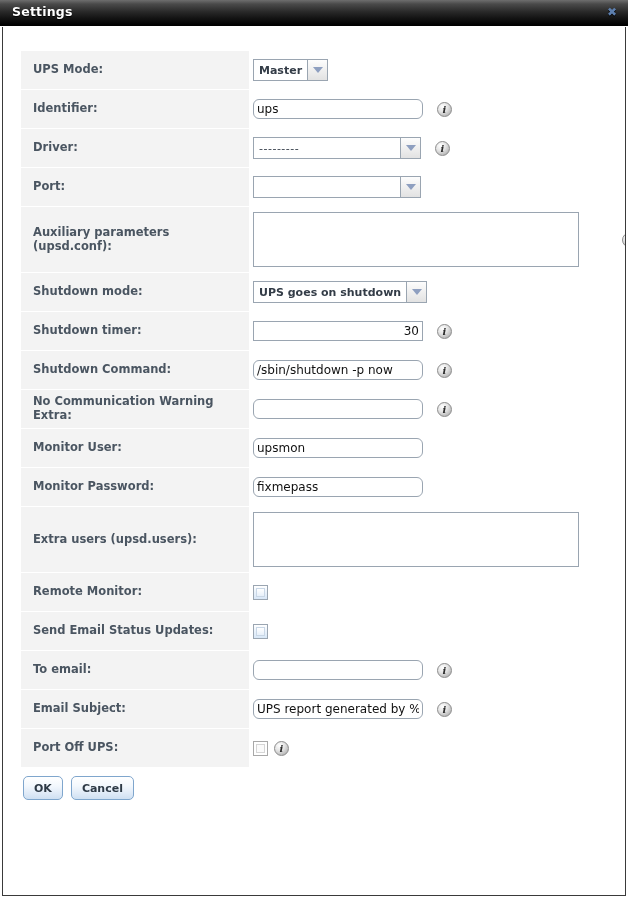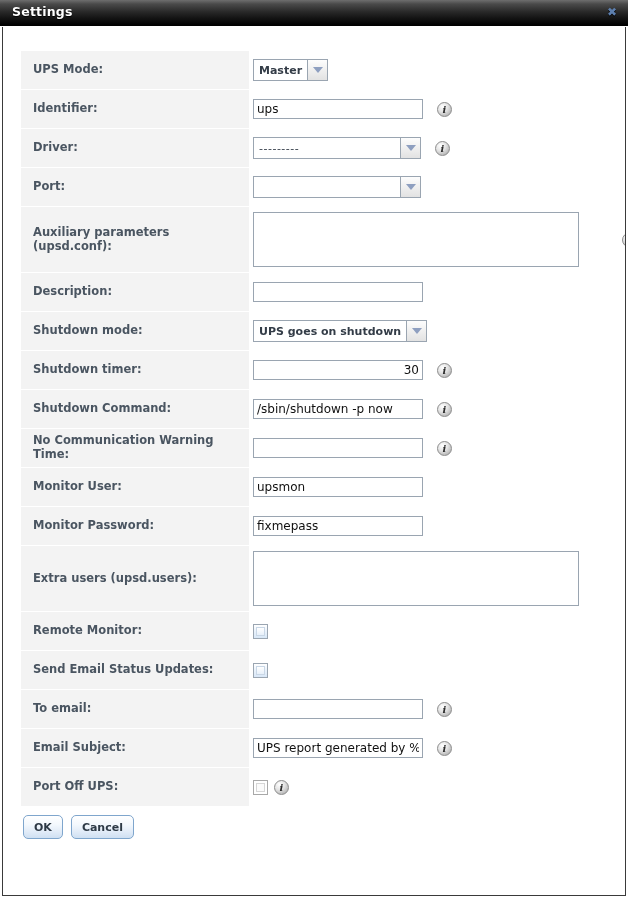--- a/index.html
+++ b/index.html
@@ -115,21 +115,21 @@
     background: #ffffff;
     height: 20px;
     box-sizing: border-box;
     font-family: "DejaVu Sans", "Liberation Sans", sans-serif;
     font-size: 12px;
     color: #111;
     padding: 0 3px;
     line-height: 18px;
     outline: none;
   }
-  .txt.w-ident  { width: 170px; }
+  .txt.w-ident  { width: 170px; border-radius: 6px; }
   .txt.w-num    { width: 170px; text-align: right; }
 
   
   .area {
     border: 1px solid #9aa5b1;
     background: #ffffff;
     width: 326px;
     height: 55px;
     box-sizing: border-box;
     resize: none;
@@ -324,28 +324,20 @@
           <div class="label-cell">
             <span>Auxiliary parameters (upsd.conf):</span>
           </div>
           <span class="info info-far">i</span>
           <div class="field-cell">
             <textarea class="area" style=""></textarea>
           </div>
         </div>
         <div class="row h-short">
           <div class="label-cell">
-            <span>Description:</span>
-          </div>
-          <div class="field-cell">
-            <input type="text" class="txt w-ident" style="">
-          </div>
-        </div>
-        <div class="row h-short">
-          <div class="label-cell">
             <span>Shutdown mode:</span>
           </div>
           <div class="field-cell">
             <div class="combo">
               <div class="combo-text auto">UPS goes on shutdown</div>
               <div class="combo-btn">
                 <div class="combo-arrow"></div>
               </div>
             </div>
           </div>
@@ -363,21 +355,21 @@
           <div class="label-cell">
             <span>Shutdown Command:</span>
           </div>
           <div class="field-cell">
             <input type="text" class="txt w-ident" value="/sbin/shutdown -p now" style="">
             <span class="info after-gap">i</span>
           </div>
         </div>
         <div class="row h-short">
           <div class="label-cell">
-            <span>No Communication Warning Time:</span>
+            <span>No Communication Warning Extra:</span>
           </div>
           <div class="field-cell">
             <input type="text" class="txt w-ident" style="">
             <span class="info after-gap">i</span>
           </div>
         </div>
         <div class="row h-short">
           <div class="label-cell">
             <span>Monitor User:</span>
           </div>

